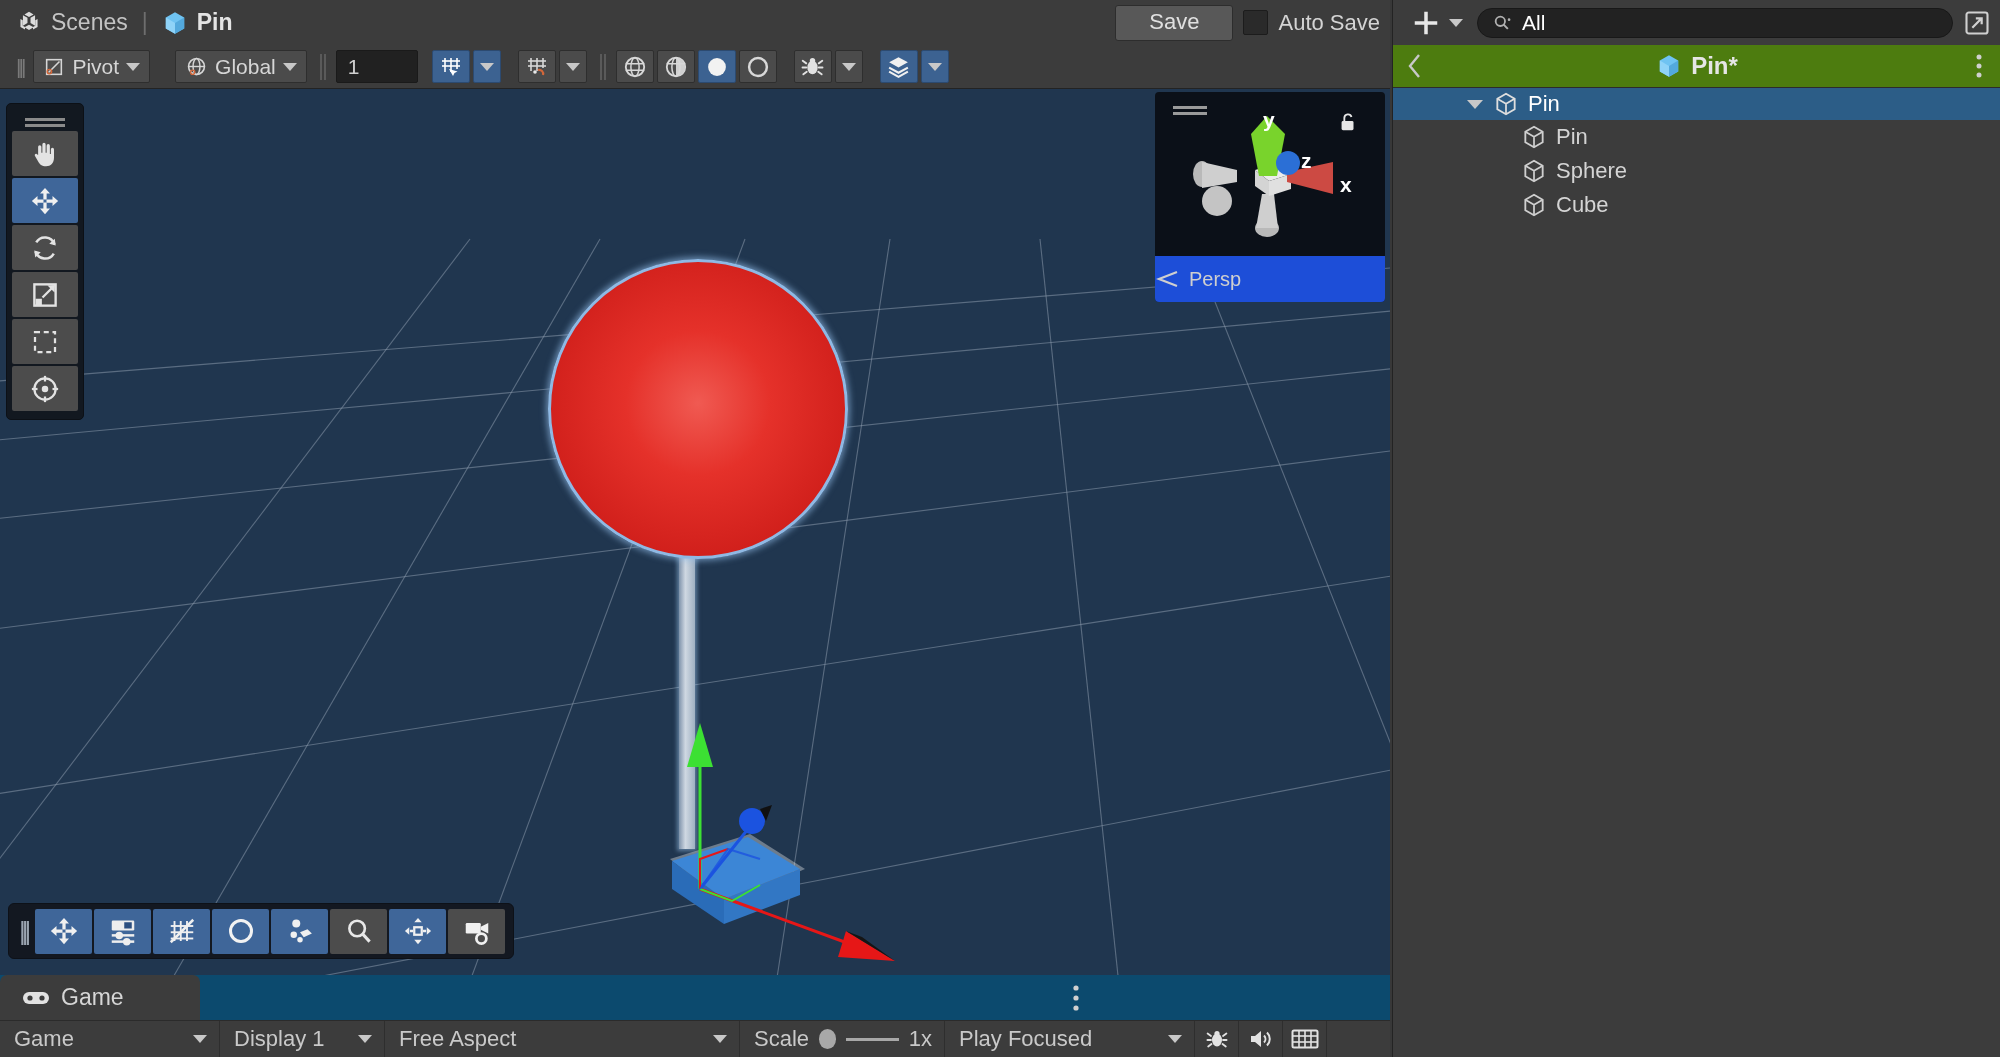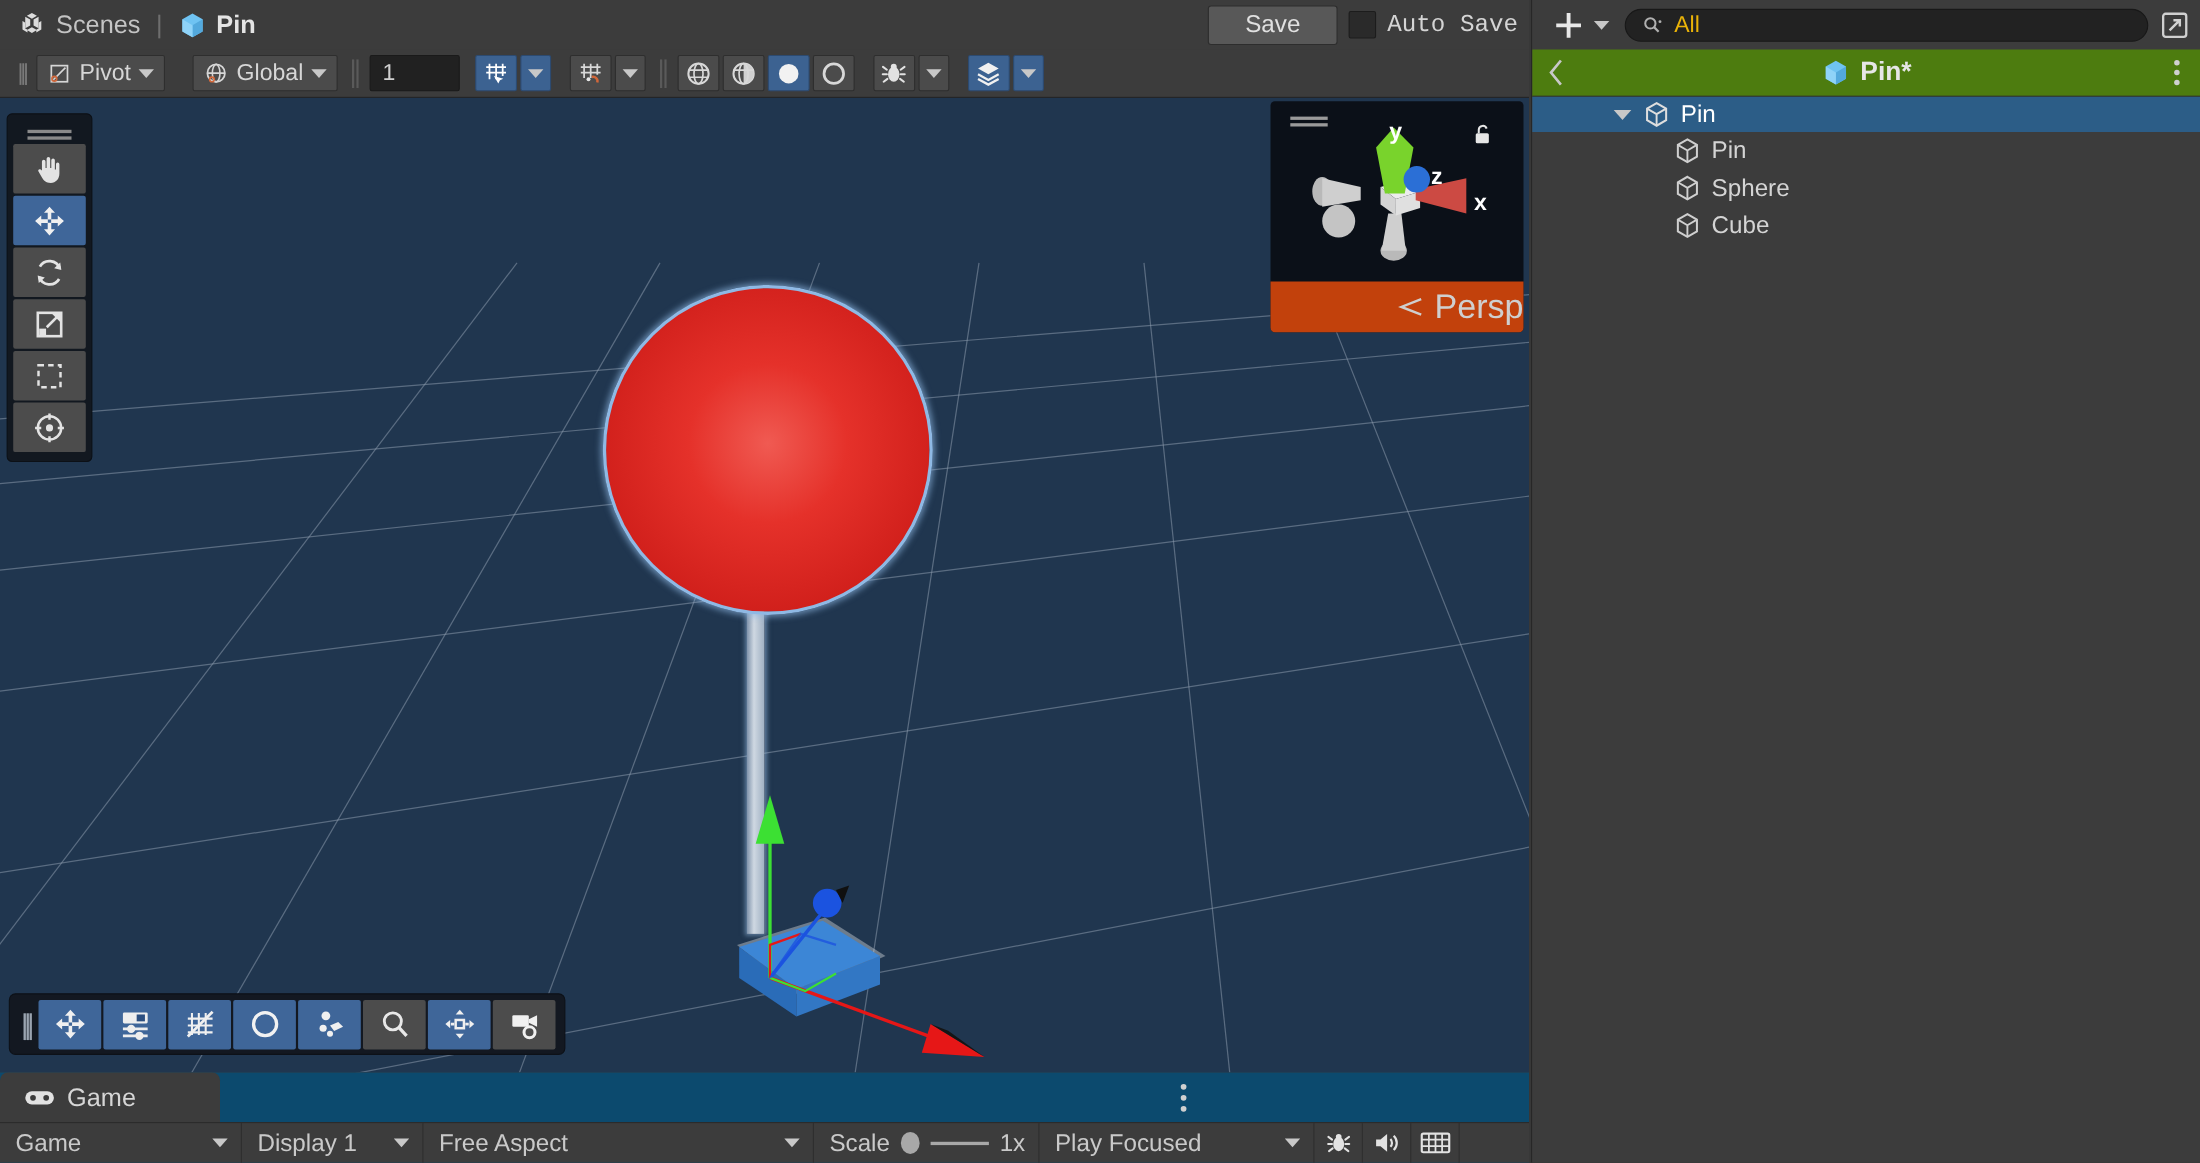--- a/index.html
+++ b/index.html
@@ -27,21 +27,21 @@
     display: flex; align-items: center; gap: 10px;
   }
   .save-btn {
     background: #585858; border: 1px solid #2d2d2d; border-radius: 3px;
     color: #e0e0e0; font-size: 22px; padding: 3px 33px 5px;
   }
   .chk {
     width: 25px; height: 25px; background: #2a2a2a;
     border: 1px solid #1c1c1c; border-radius: 2px;
   }
-  .autosave-lbl { color: #d4d4d4; font-size: 22px; font-family: Liberation Mono, monospace; }
+  .autosave-lbl { color: #d4d4d4; font-size: 22px; }
 
   
   .scenebar {
     position: absolute; left: 0; top: 45px; width: 1390px; height: 44px;
     background: #3c3c3c; display: flex; align-items: center; padding-left: 6px;
     border-bottom: 1px solid #232323;
   }
   .grip { color: #7a7a7a; font-size: 21px; letter-spacing: -3px; padding: 0 10px; }
   .tb-btn {
     height: 33px; background: #4b4b4b; border: 1px solid #2e2e2e;
@@ -85,23 +85,23 @@
   
   .gizmo {
     position: absolute; right: 5px; top: 3px; width: 230px; height: 210px;
     background: #0b1018; border-radius: 4px;
   }
   .gz-handle { position: absolute; left: 18px; top: 14px; width: 34px; height: 3px;
                background: #9a9a9a; box-shadow: 0 6px 0 #9a9a9a; }
   .gz-lock { position: absolute; right: 26px; top: 18px; }
   .gz-persp {
     position: absolute; bottom: 0; left: 0; width: 100%; height: 46px;
-    background: #c2410c; border-radius: 0 0 4px 4px;
-    display: flex; align-items: center; justify-content: flex-end; gap: 8px;
-    color: #cfcfcf; font-size: 31px;
+    background: #1d4ed8; border-radius: 0 0 4px 4px;
+    display: flex; align-items: center; justify-content: flex-start; gap: 8px;
+    color: #cfcfcf; font-size: 20px;
   }
   .axlbl { position: absolute; color: #fff; font-size: 21px; font-weight: bold; }
 
   
   .bottombar {
     position: absolute; left: 8px; bottom: 16px; height: 56px;
     background: #131821; border: 1px solid #0d1118; border-radius: 6px;
     display: flex; align-items: center; padding: 0 6px 0 4px;
   }
   .bb-grip { color: #9aa4b0; font-size: 26px; letter-spacing: -4px; padding: 0 8px 0 6px; }
@@ -144,21 +144,21 @@
   }
   .h-topbar {
     position: absolute; left: 0; top: 0; width: 608px; height: 45px;
     background: #3c3c3c; display: flex; align-items: center; padding: 0 10px 0 14px; gap: 10px;
   }
   .plusbtn { display: flex; align-items: center; gap: 8px; padding: 0 4px; }
   .searchbox {
     flex: 1; height: 30px; background: #222; border: 1px solid #181818;
     border-radius: 15px; display: flex; align-items: center; gap: 10px; padding: 0 14px;
   }
-  .search-ph { color: #eab308; font-size: 21px; }
+  .search-ph { color: #ffffff; font-size: 21px; }
   .h-header {
     position: absolute; left: 0; top: 45px; width: 608px; height: 43px;
     background: #4d7c0f; display: flex; align-items: center; justify-content: center;
     gap: 9px; border-bottom: 1px solid #2c2c2c;
   }
   .h-back { position: absolute; left: 14px; color: #c0c0c0; font-size: 26px; }
   .h-dots { position: absolute; right: 18px; }
   .h-title { color: #e6e6e6; font-size: 24px; font-weight: bold; }
   .h-list { position: absolute; left: 0; top: 88px; width: 608px; bottom: 0;
             background: #3c3c3c; }

